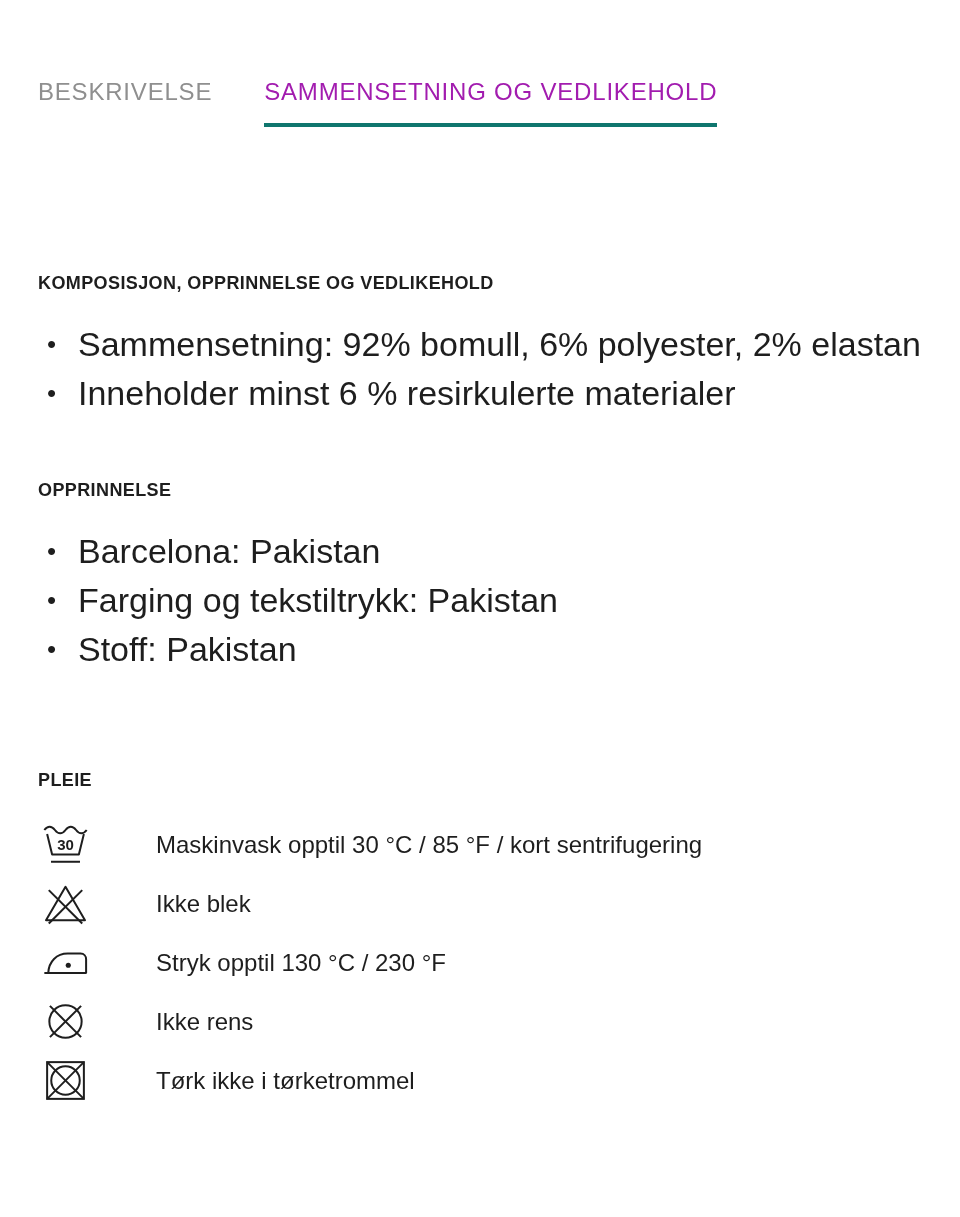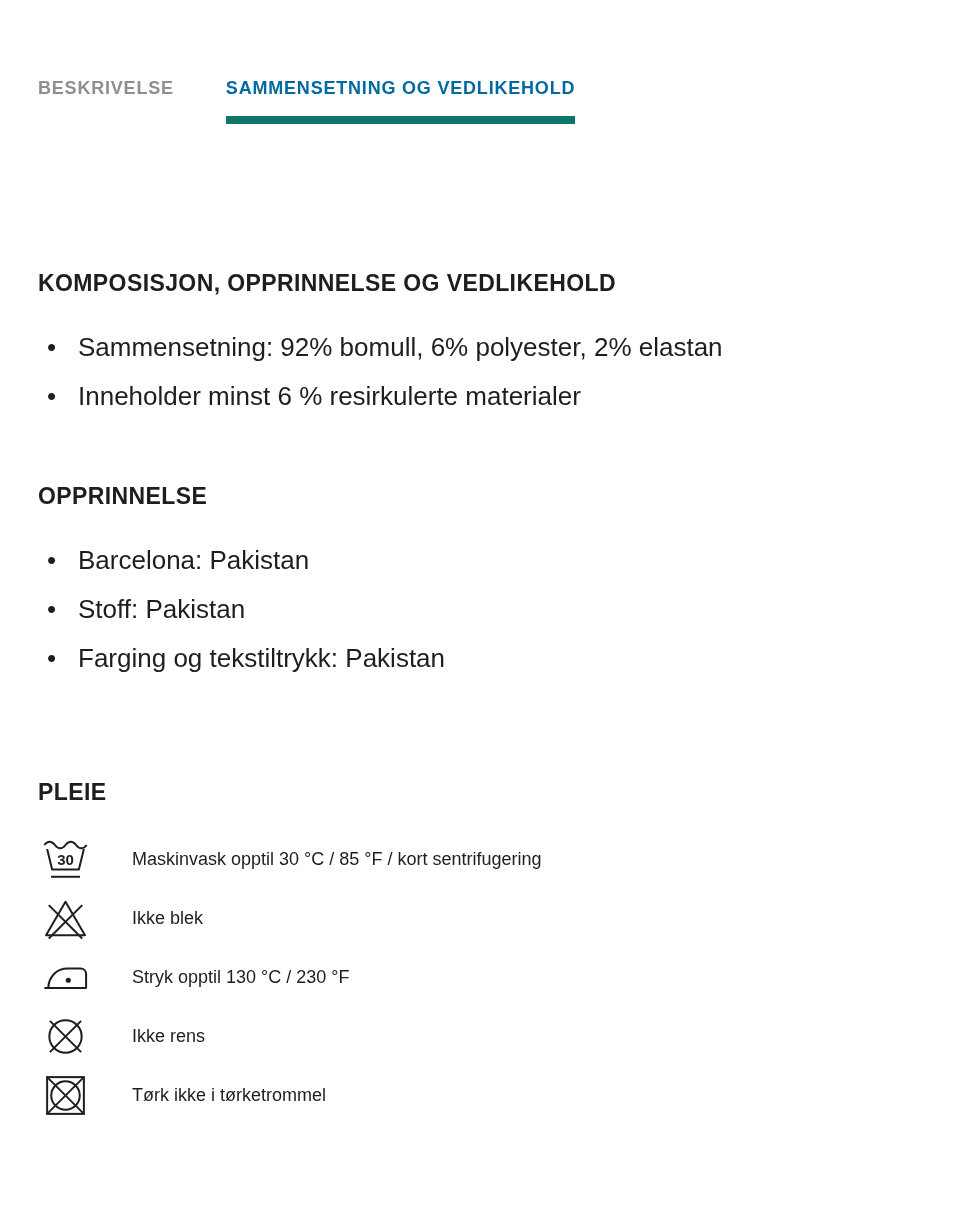--- a/index.html
+++ b/index.html
@@ -10,69 +10,69 @@
     background: #ffffff;
     font-family: "Liberation Sans", sans-serif;
     color: #1e1e1e;
     overflow: hidden;
   }
   .page { padding: 0 38px; }
 
   
   .tabs { display: flex; gap: 52px; padding-top: 78px; }
   .tab {
-    font-size: 18px;
-    font-weight: 700;
+    font-size: 24px;
+    font-weight: 400;
     letter-spacing: 0.8px;
     padding-bottom: 17px;
     cursor: pointer;
     white-space: nowrap;
   }
   .tab-inactive { color: #8f8f8f; }
-  .tab-active { color: #0369a1; border-bottom: 8px solid #0f766e; }
+  .tab-active { color: #a21caf; border-bottom: 4px solid #0f766e; }
 
   
   .section-heading {
-    font-size: 23px;
+    font-size: 18px;
     font-weight: 600;
     letter-spacing: 0.4px;
     margin: 0;
   }
   .heading-composition { margin-top: 146px; }
   .heading-origin { margin-top: 62px; }
   .heading-care { margin-top: 96px; }
 
   
   ul.bullets { list-style: none; margin: 26px 0 0 0; padding: 0; }
   ul.bullets li {
-    font-size: 26px;
+    font-size: 34px;
     line-height: 49px;
     padding-left: 40px;
     position: relative;
   }
   ul.bullets li::before {
     content: "\2022";
     position: absolute;
     left: 9px;
     font-size: 26px;
   }
 
   
   .care-list { margin-top: 24px; }
-  .care-row { display: flex; align-items: center; height: 59px; }
+  .care-row { display: flex; align-items: center; height: 59px; gap: 44px; }
   .care-icon {
     width: 54px;
     height: 50px;
     flex: 0 0 54px;
     display: flex;
     align-items: center;
     justify-content: center;
   }
   .care-icon svg { width: 49px; height: 49px; display: block; }
-  .care-label { font-size: 18px; margin-left: 40px; white-space: nowrap; }
+  .care-label { font-size: 24px; margin-left: 20px; white-space: nowrap; }
 </style>
 </head>
 <body>
 
 <div class="page">
 
   <div class="tabs">
     <div class="tab tab-inactive">BESKRIVELSE</div>
     <div class="tab tab-active">SAMMENSETNING OG VEDLIKEHOLD</div>
   </div>
@@ -81,22 +81,22 @@
 
   <ul class="bullets">
     <li>Sammensetning: 92% bomull, 6% polyester, 2% elastan</li>
     <li>Inneholder minst 6 % resirkulerte materialer</li>
   </ul>
 
   <h2 class="section-heading heading-origin">OPPRINNELSE</h2>
 
   <ul class="bullets">
     <li>Barcelona: Pakistan</li>
+    <li>Farging og tekstiltrykk: Pakistan</li>
     <li>Stoff: Pakistan</li>
-    <li>Farging og tekstiltrykk: Pakistan</li>
   </ul>
 
   <h2 class="section-heading heading-care">PLEIE</h2>
 
   <div class="care-list">
 
     <div class="care-row">
       <span class="care-icon">
         <svg viewBox="0 0 44 44" fill="none">
           <path d="M3 9 C6 5 9.5 5 12.5 9 C15.5 13 19 13 22 9 C25 5 28.5 5 31.5 9 C34.5 13 38 13 41 9" stroke="#1e1e1e" stroke-width="1.8" fill="none"></path>

